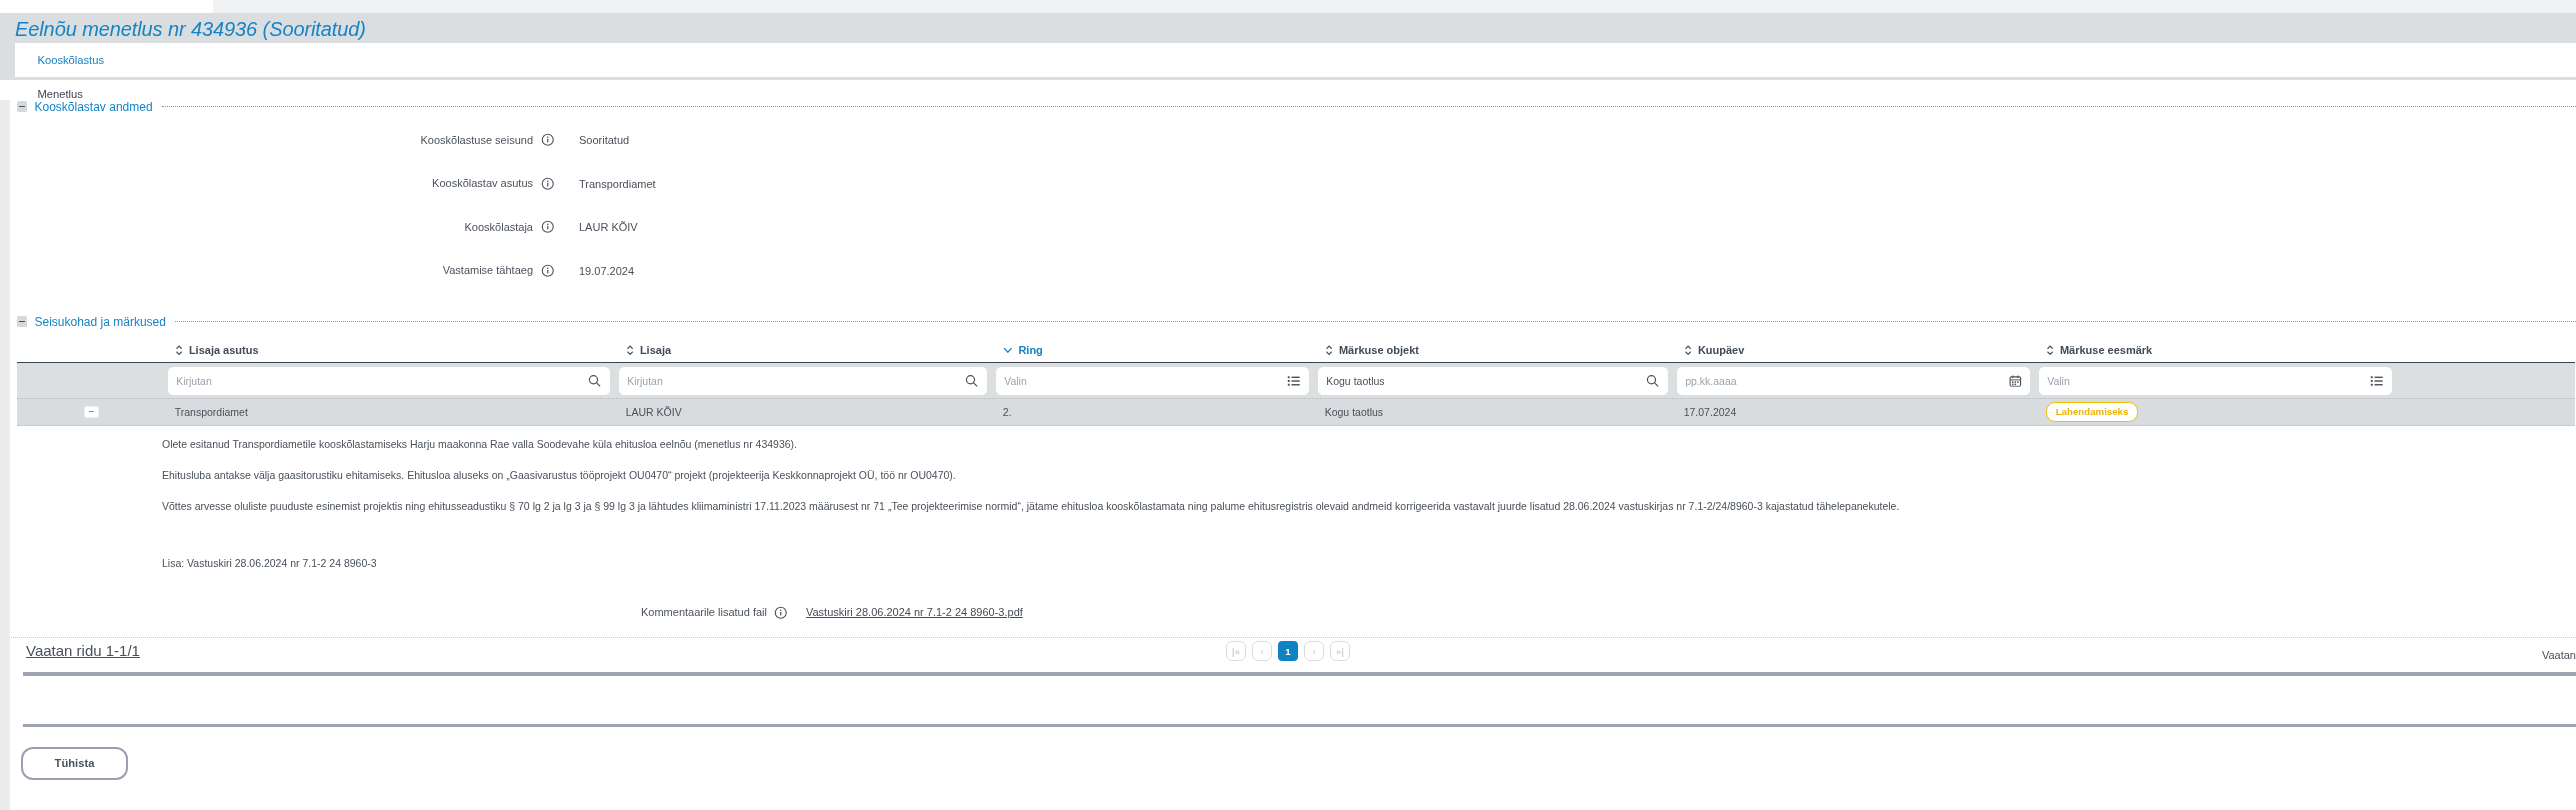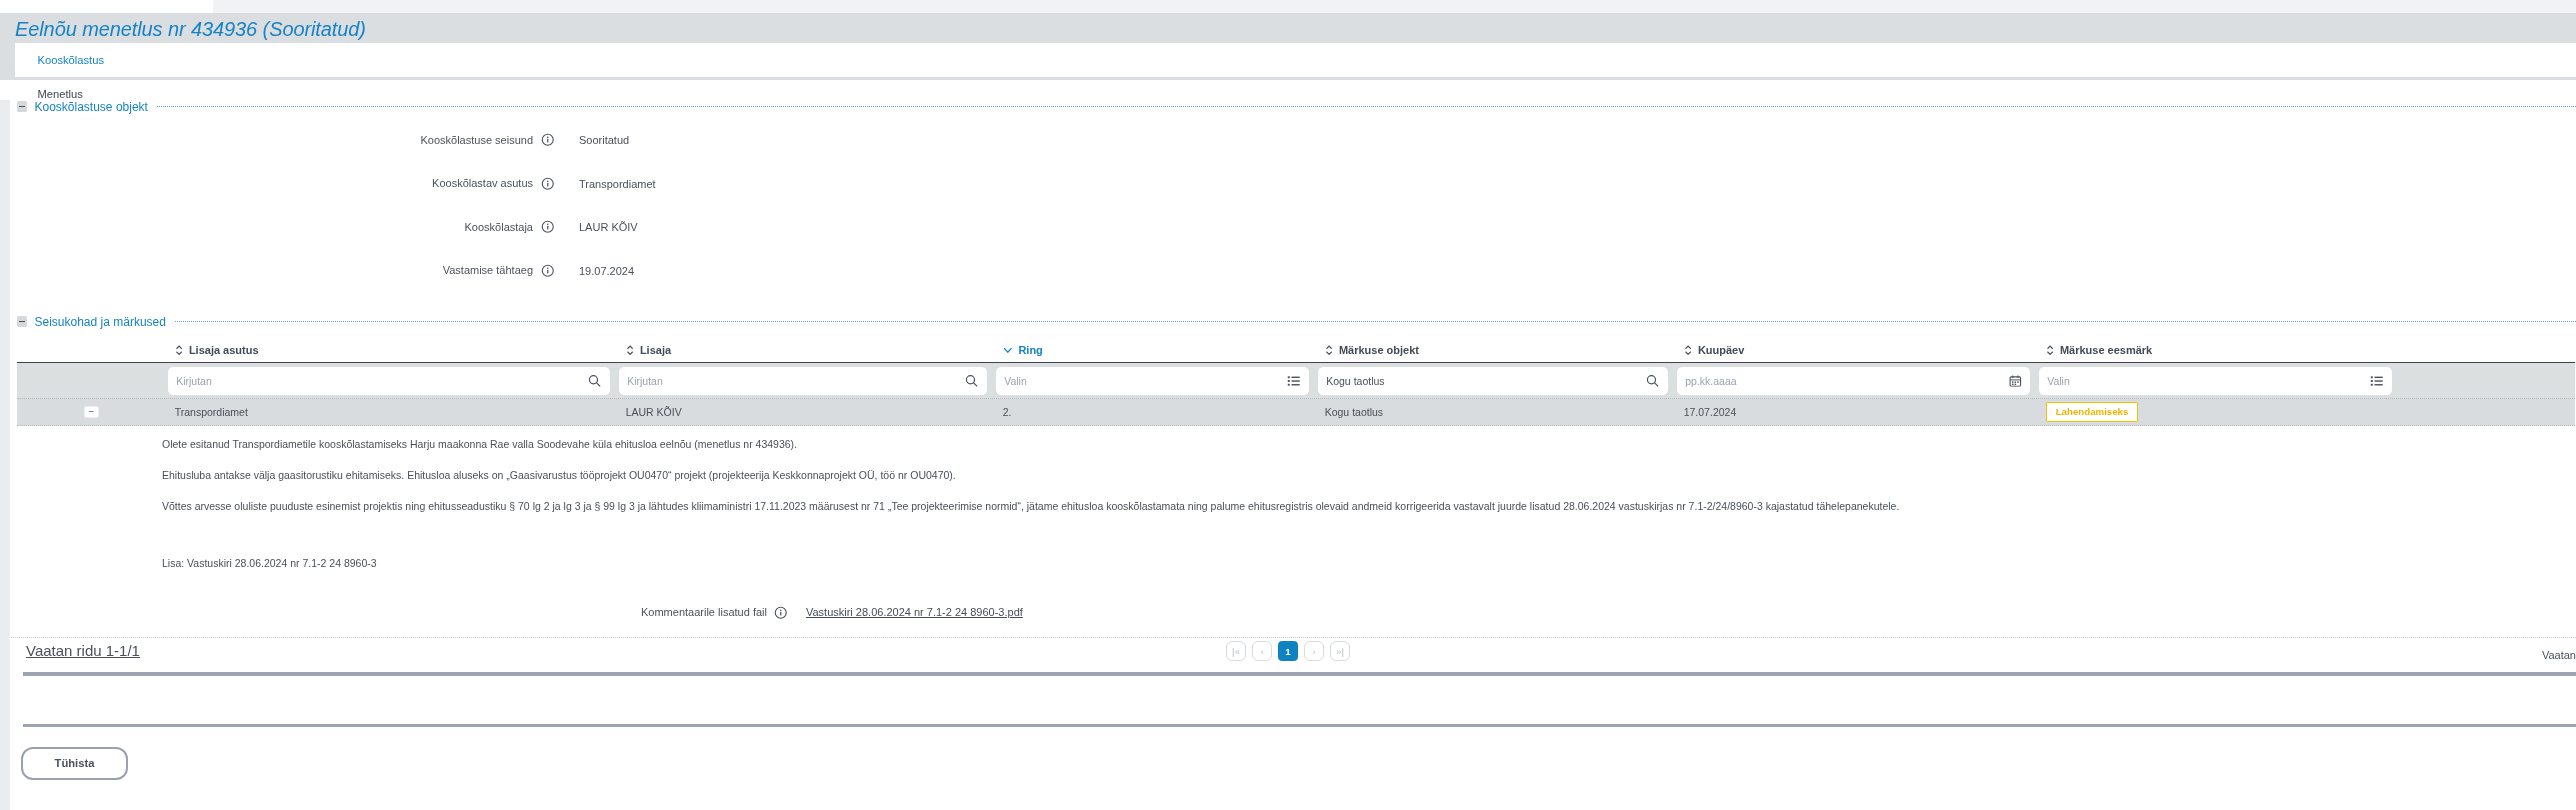--- a/index.html
+++ b/index.html
@@ -44,21 +44,21 @@
   .th { display:flex; align-items:center; gap:6px; padding-left:11.2px; font-size:11px; font-weight:700; color:#414a55; cursor:pointer; }
   .th.sorted { color:#1583c5; }
   .tfilters { background:#dcdfe0; height:35px; align-items:center; }
   .fcell { padding:0 4.5px; position:relative; }
   .flt { width:100%; height:28px; border:none; border-radius:5.2px; padding:0 27px 0 8.2px; font-size:10.5px; color:#49505a; background:#fff; outline:none; }
   .flt::placeholder { color:#9ba3ad; }
   .ficon { position:absolute; right:12.7px; top:50%; transform:translateY(-50%); display:inline-flex; cursor:pointer; }
   .trow { background:#d9dcde; height:28px; align-items:center; border-top:0.7px dotted #b7bbc0; border-bottom:0.7px dotted #b7bbc0; font-size:10.5px; color:#49505a; }
   .td { padding-left:11.2px; white-space:nowrap; }
   .row-toggle { width:15.7px; height:12px; background:#fff; border:0.7px solid #eceeef; border-radius:2.2px; display:flex; align-items:center; justify-content:center; margin-left:67px; font-size:9.7px; line-height:1; color:#4a515c; cursor:pointer; }
-  .badge { display:inline-block; padding:3.7px 9px; border:1.5px solid #f3c300; border-radius:1px; color:#f0b400; font-weight:700; font-size:9.7px; background:#fff; line-height:1.1; }
+  .badge { display:inline-block; padding:3.7px 9px; border:1.5px solid #f3c300; border-radius:9px; color:#f0b400; font-weight:700; font-size:9.7px; background:#fff; line-height:1.1; }
 
   .details { padding:10.5px 0 0 162px; }
   .details p { font-size:10.5px; color:#49505a; line-height:15.7px; margin-bottom:15.7px; }
   .lisa-line { margin-top:41px !important; }
   .file-row { display:flex; margin:34px 0 0 479px; }
   .file-label { font-size:11px; color:#4a525c; }
   .file-row .iicon { margin-left:7.5px; }
   .file-link { margin-left:18px; font-size:11px; color:#454c57; text-decoration:underline; cursor:pointer; }
 
   .dotline { border-top:1.5px dotted #c6cacd; margin-left:10.5px; margin-top:18px; }
@@ -90,21 +90,21 @@
     <div class="tab">Dokumendid</div>
     <div class="tab">Sisekommentaarid</div>
   </div>
 </div>
 
 <div class="content">
   <div class="leftstrip"></div>
 
   <div class="section-head sec1">
     <span class="sq-toggle"></span>
-    <span class="section-title">Kooskõlastuse objekt</span>
+    <span class="section-title">Kooskõlastav andmed</span>
     <span class="dotfill"></span>
   </div>
 
   <div class="form">
     <div class="frow">
       <div class="flabel">
         <span>Kooskõlastuse seisund</span>
         <span class="iicon">
             <svg width="13.5" height="13.5" viewBox="0 0 18 18">
               <circle cx="9" cy="9" r="7.3" fill="none" stroke="#4a515c" stroke-width="1.5"></circle>

